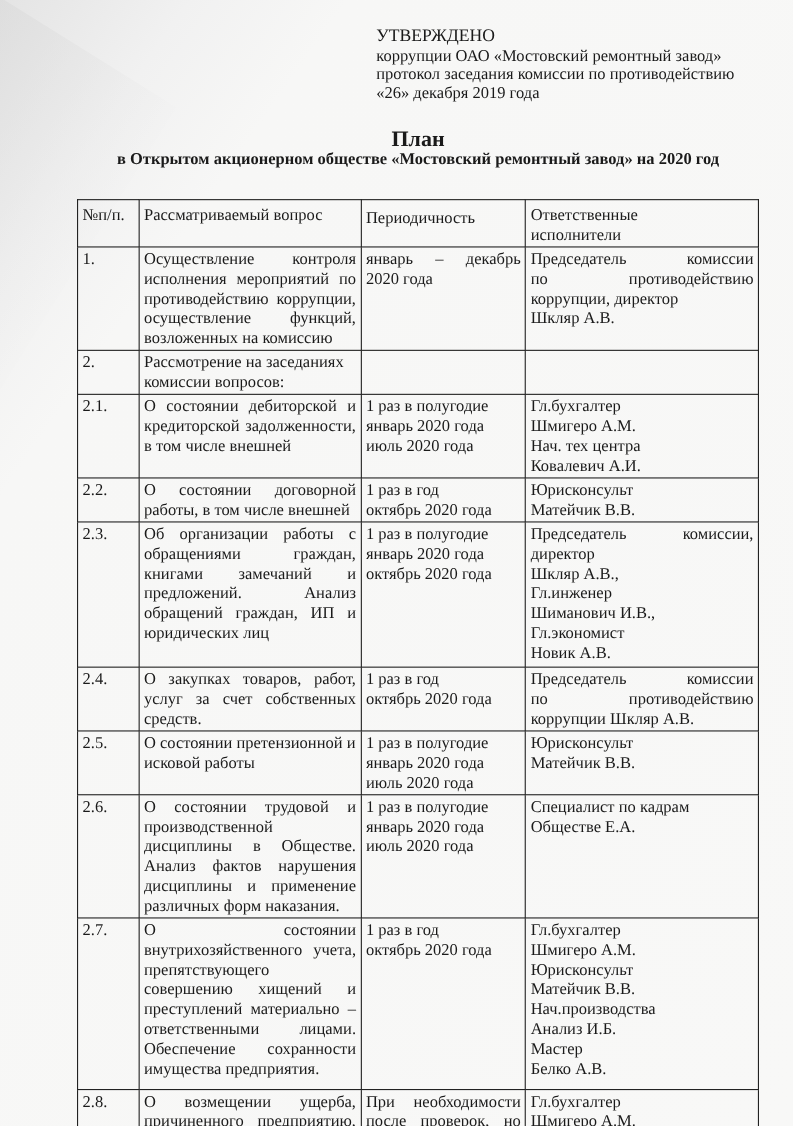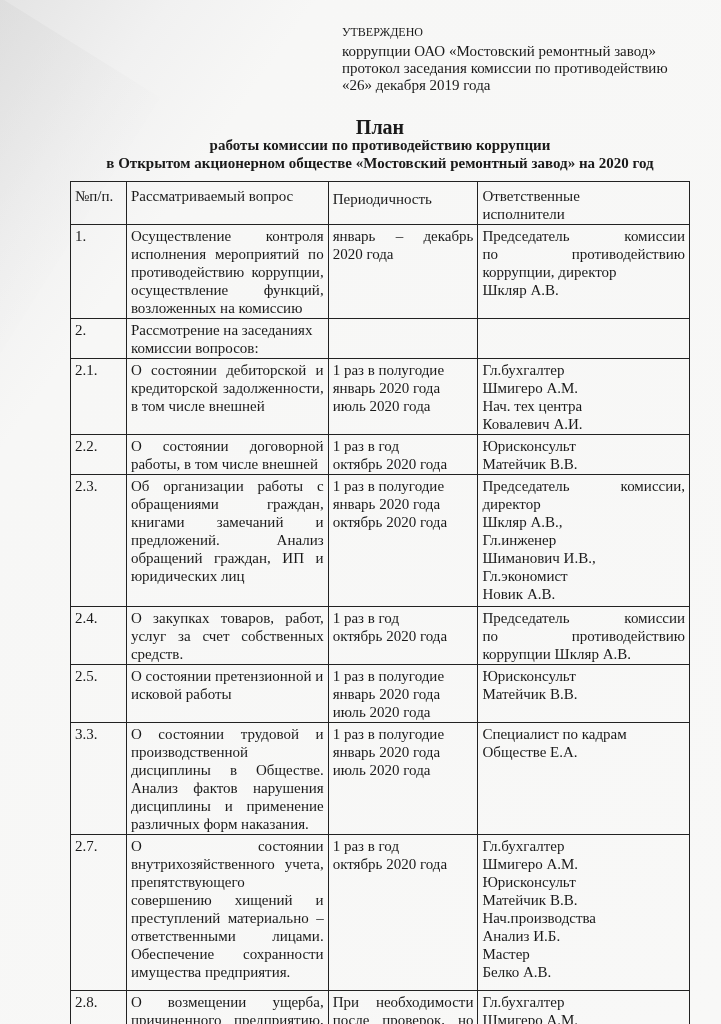--- a/index.html
+++ b/index.html
@@ -19,21 +19,21 @@
       position: absolute; left: -60px; top: -40px; width: 260px; height: 700px;
       background: linear-gradient(90deg, rgba(210,210,210,0.55), rgba(240,240,240,0.2));
       transform: rotate(32deg);
       transform-origin: top left;
       z-index: 0;
     }
     .approval {
       position: absolute; left: 342px; top: 24px; z-index: 2;
       font-size: 15px; line-height: 17px;
     }
-    .approval .stamp { font-size: 12px; margin-bottom: 2px; }
+    .approval .stamp { font-size: 16px; margin-bottom: 2px; }
     .title {
       position: absolute; left: 60px; width: 640px; top: 118px; z-index: 2;
       text-align: center; font-weight: bold; font-size: 15px; line-height: 18px;
     }
     .title .t1 { font-size: 20px; font-family: Liberation Serif, serif; }
     table.plan {
       position: absolute; left: 70px; top: 181px; width: 620px; z-index: 2;
       border-collapse: collapse;
       font-size: 15px; line-height: 18px;
     }
@@ -72,21 +72,20 @@
 
 <div class="approval">
   <div class="stamp">УТВЕРЖДЕНО</div>
   <div>коррупции ОАО «Мостовский ремонтный завод»</div>
   <div>протокол заседания комиссии по противодействию</div>
   <div>«26» декабря 2019 года</div>
 </div>
 
 <div class="title">
   <div class="t1">План</div>
-  <div>работы комиссии  по противодействию коррупции</div>
   <div>в Открытом акционерном обществе  «Мостовский ремонтный завод» на 2020 год</div>
 </div>
 
 <table class="plan">
   <colgroup>
     <col class="c-num">
       <col class="c-q">
       <col class="c-per">
       <col class="c-resp">
   </colgroup>
@@ -223,21 +222,21 @@
       <span class="line">январь 2020 года</span>
       <span class="line">июль 2020 года</span>
     </td>
     <td>
       <span class="line">Юрисконсульт</span>
       <span class="line">Матейчик В.В.</span>
     </td>
   </tr>
 
   <tr class="r-26">
-    <td>3.3.</td>
+    <td>2.6.</td>
     <td>
       <span class="justify-line">О состоянии трудовой и</span>
       <span class="line">производственной</span>
       <span class="justify-line">дисциплины в Обществе.</span>
       <span class="justify-line">Анализ фактов нарушения</span>
       <span class="justify-line">дисциплины и применение</span>
       <span class="line">различных форм наказания.</span>
     </td>
     <td>
       <span class="line">1 раз в полугодие</span>

